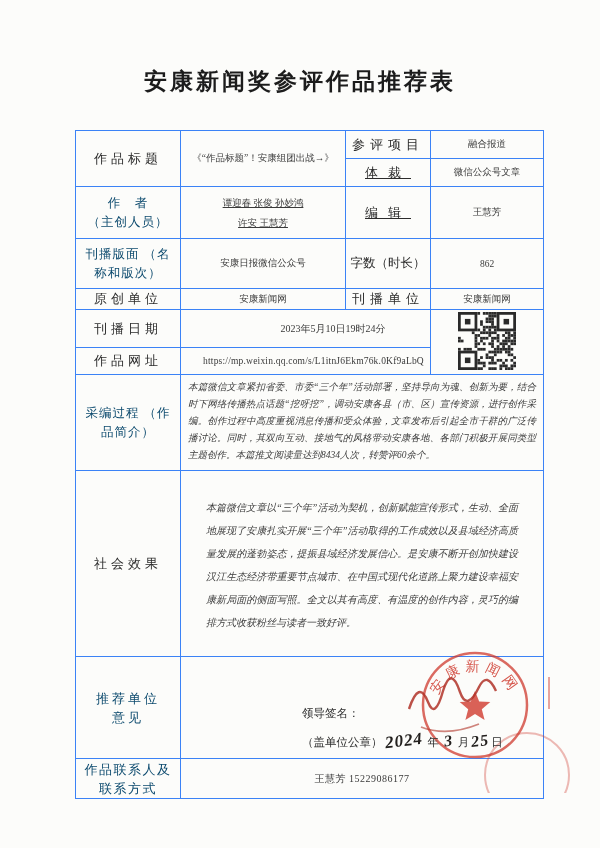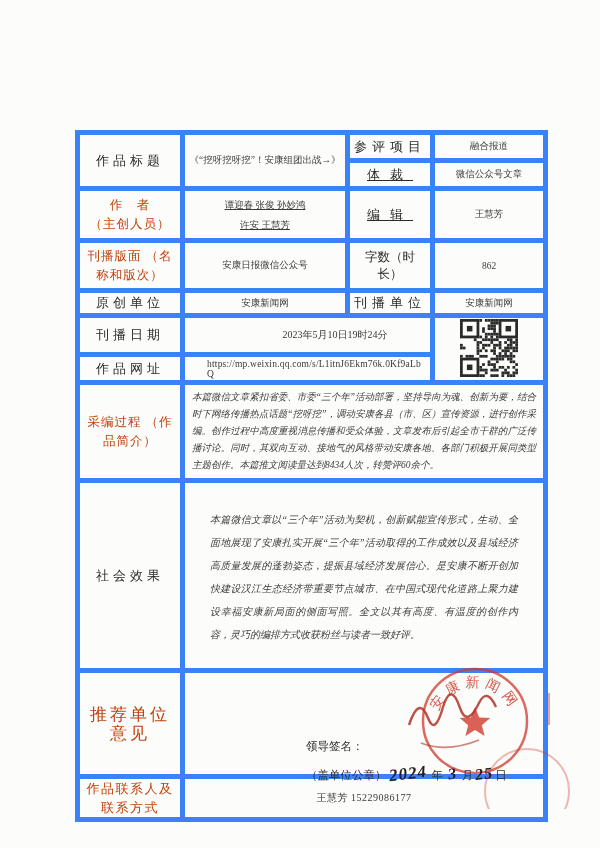--- a/index.html
+++ b/index.html
@@ -2,60 +2,61 @@
 <html><head>
 <meta charset="utf-8">
 <style>
   html,body{margin:0;padding:0;}
   body{width:600px;height:848px;background:#e9e9e9;}
   .page{position:relative;width:600px;height:848px;background:#fcfcfa;overflow:hidden;
         font-family:"Liberation Serif",serif;color:#333;}
   .doc-title{position:absolute;top:66px;left:0;width:600px;text-align:center;
         font-size:23px;font-weight:bold;letter-spacing:3px;color:#1c1c1c;}
   table.form{position:absolute;left:75px;top:130px;width:468px;border-collapse:collapse;table-layout:fixed;}
-  td{border:5px solid #3b82f6;padding:1px 3px;text-align:center;vertical-align:middle;
+  td{border:1px solid #3b82f6;padding:1px 3px;text-align:center;vertical-align:middle;
      font-size:10px;color:#3a3a3a;overflow:visible;word-break:break-all;}
   col.c1{width:105px;} col.c2{width:165px;} col.c3{width:85px;} col.c4{width:113px;}
   .lbl{font-size:13px;letter-spacing:4px;color:#2b2b2b;}
-  .lblwrap{font-size:12.5px;letter-spacing:1px;line-height:19px;padding:0 4px;color:#c2410c;}
+  .lblwrap{font-size:12.5px;letter-spacing:1px;line-height:19px;padding:0 4px;color:#0c4a6e;}
   .ls-wide{letter-spacing:10px;text-decoration:underline;}
   .val{font-size:9.5px;}
   .pre{white-space:pre-line;line-height:20px;text-decoration:underline;}
   .para{text-align:justify;vertical-align:top;padding:4px 7px;color:#3d3d3d;font-style:italic;}
   .para-p{font-size:9.5px;line-height:17px;text-align:justify;margin:0;}
   .para-s{font-size:10px;line-height:23px;text-align:justify;margin:18px;}
   .date-val{font-size:10px;text-align:center;padding-left:58px;}
   .url-val{font-size:9.5px;text-align:left;padding-left:22px;letter-spacing:0.2px;}
   .qr-cell{vertical-align:middle;text-align:center;}
   .sig-wrap{position:relative;width:100%;height:99px;text-align:left;}
-  .sig-block{position:absolute;left:118px;top:59px;font-size:11.5px;color:#2e2e2e;line-height:27px;white-space:nowrap;}
+  .sig-block{position:absolute;left:118px;top:42px;font-size:11.5px;color:#2e2e2e;line-height:27px;white-space:nowrap;}
   .hand{display:inline-block;font-style:italic;font-weight:bold;font-size:16px;color:#23201e;
         transform:rotate(-7deg);margin:0 2px;letter-spacing:1px;}
   .hand.big{font-size:17px;}
   .seal-svg{position:absolute;right:-35px;top:-15px;pointer-events:none;}
   .contact-val{font-size:10px;letter-spacing:0.5px;}
 </style>
 </head>
 <body>
 
 <div class="page">
 
+  <div class="doc-title">安康新闻奖参评作品推荐表</div>
 
   <table class="form">
     <colgroup>
         <col class="c1">
         <col class="c2">
         <col class="c3">
         <col class="c4">
       </colgroup>
 
     <tbody>
         <tr style="height:28px">
       <td rowspan="2" class="lbl">作品标题</td>
-      <td rowspan="2" class="val">《“挖呀挖呀挖”！安康组团出战→》</td>
+      <td rowspan="2" class="val">《“作品标题”！安康组团出战→》</td>
       <td class="lbl" style="letter-spacing:5px">参评项目</td>
       <td class="val">融合报道</td>
     </tr>
     <tr style="height:28px">
       <td class="lbl ls-wide">体裁</td>
       <td class="val">微信公众号文章</td>
     </tr>
 
     <tr style="height:52px">
       <td class="lblwrap">
@@ -251,21 +252,21 @@
     </tr>
 
     <tr style="height:130px">
       <td class="lbl">社会效果</td>
       <td colspan="3" class="para" style="padding-top:7px">
         <p class="para-s">本篇微信文章以“三个年”活动为契机，创新赋能宣传形式，生动、全面地展现了安康扎实开展“三个年”活动取得的工作成效以及县域经济高质量发展的蓬勃姿态，提振县域经济发展信心。是安康不断开创加快建设汉江生态经济带重要节点城市、在中国式现代化道路上聚力建设幸福安康新局面的侧面写照。全文以其有高度、有温度的创作内容，灵巧的编排方式收获粉丝与读者一致好评。</p>
       </td>
     </tr>
 
     <tr style="height:101px">
-      <td class="lblwrap" style="font-size:17px;letter-spacing:3px">
+      <td class="lblwrap" style="font-size:13px;letter-spacing:3px">
         <div>推荐单位</div>
         <div>意见</div>
       </td>
       <td colspan="3">
         <div class="sig-wrap">
 
           <svg class="seal-svg" width="250" height="150" viewBox="0 0 250 150">
             <defs>
                   <path id="sealArc" d="M 112 80 A 40 40 0 1 1 188 80" fill="none"></path>
                 </defs>

